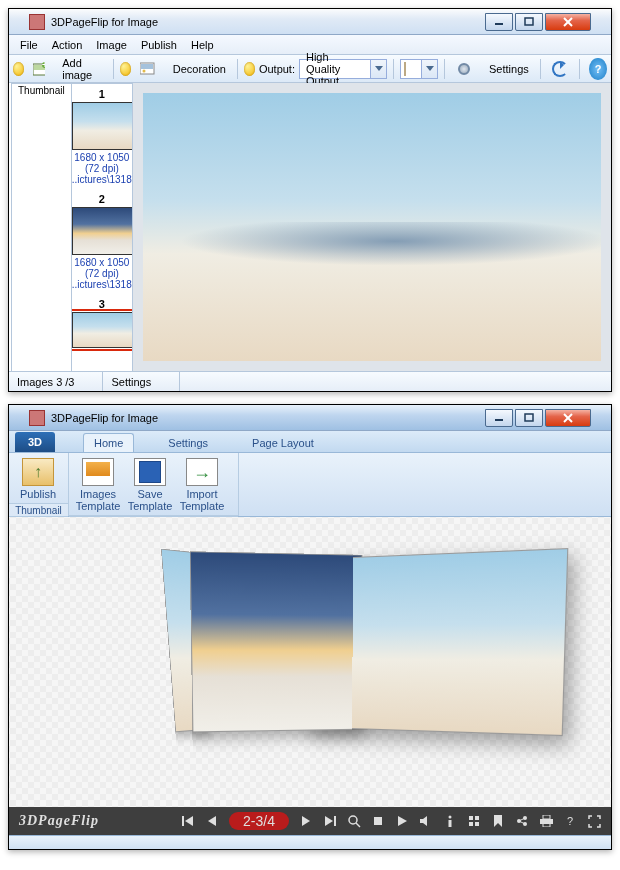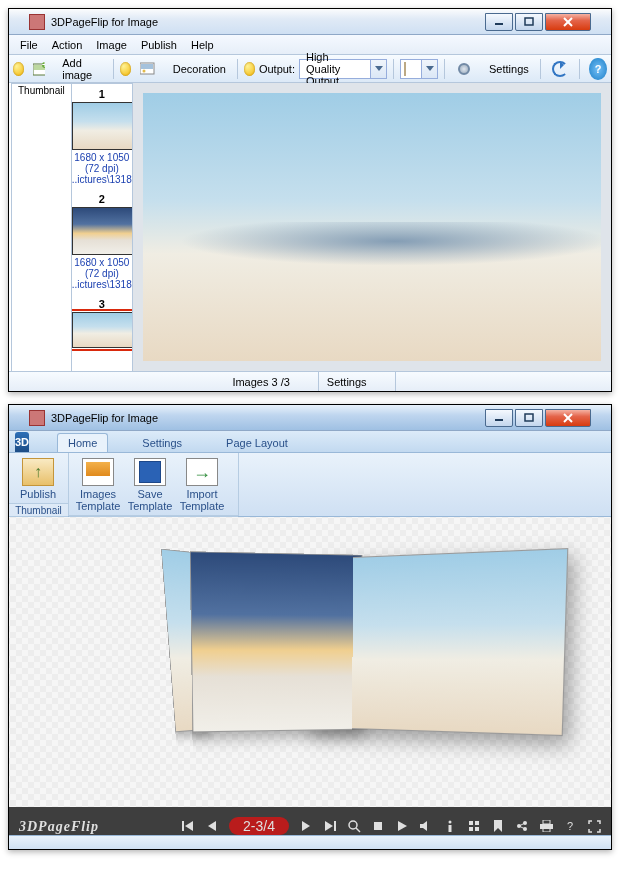--- a/index.html
+++ b/index.html
@@ -38,26 +38,26 @@
 .thumb-item .page-num{font-weight:bold;margin-bottom:2px;}
 .thumb-img{width:90px;height:48px;margin:0 auto;border:1px solid #333;position:relative;}
 .thumb-img.selected{outline:2px solid #d9290c;outline-offset:1px;}
 .sky-clouds{background:linear-gradient(180deg,#a0cde6 0%,#c5dfed 40%,#f0ede3 60%,#e8d9c3 100%);}
 .sunset{background:linear-gradient(180deg,#2d4a7a 0%,#5171a0 35%,#f0cf8f 55%,#e6e0d6 70%,#f1efe9 100%);}
 .thumb-meta{color:#1a3fb0;font-size:10px;margin-top:2px;}
 .thumb-file{color:#1a3fb0;font-size:10px;}
 .preview{flex:1;background:#dfe4ea;display:flex;align-items:center;justify-content:center;padding:10px;}
 .preview-img{width:100%;height:100%;position:relative;}
 .preview-img.sky-clouds::after{content:"";position:absolute;left:0;right:0;top:48%;height:18%;background:radial-gradient(ellipse at 55% 40%,rgba(91,125,160,.7),rgba(91,125,160,0) 60%);}
-.statusbar{height:20px;border-top:1px solid #b5c7dc;display:flex;align-items:center;background:linear-gradient(#f7fbff,#e6eef8);justify-content:center;}
+.statusbar{height:20px;border-top:1px solid #b5c7dc;display:flex;align-items:center;background:linear-gradient(#f7fbff,#e6eef8);}
 .statusbar .cell{padding:0 28px 0 8px;border-right:1px solid #b5c7dc;height:100%;display:flex;align-items:center;}
 
 .w2 .titlebar{background:linear-gradient(#e9f2fb,#bfd6ef 40%,#9fc0e3);}
 .ribbon-tabs{height:22px;background:linear-gradient(#dcebf9,#c2d9f0);border-bottom:1px solid #99b8d8;display:flex;align-items:flex-end;padding-left:6px;gap:0;}
-.ribbon-tabs .logo-3d{width:14px;height:20px;background:linear-gradient(#2d6fb7,#1d4d86);color:#fff;display:flex;align-items:center;justify-content:center;font-weight:bold;border-radius:3px 3px 0 0;margin-right:4px;}
+.ribbon-tabs .logo-3d{width:40px;height:20px;background:linear-gradient(#2d6fb7,#1d4d86);color:#fff;display:flex;align-items:center;justify-content:center;font-weight:bold;border-radius:3px 3px 0 0;margin-right:4px;}
 .ribbon-tabs .tab{padding:3px 10px;color:#2a5089;margin-left:24px;}
 .ribbon-tabs .tab.active{background:#e9f2fb;border:1px solid #99b8d8;border-bottom:none;border-radius:3px 3px 0 0;}
 .ribbon{height:64px;background:linear-gradient(#e9f2fb,#cfe0f3);border-bottom:1px solid #99b8d8;display:flex;}
 .ribbon-group{border-right:1px solid #b6cce2;height:100%;display:flex;flex-direction:column;}
 .ribbon-group .buttons{flex:1;display:flex;padding:3px;}
 .ribbon-group .group-label{text-align:center;font-size:10px;color:#2a5089;padding:1px 0;background:rgba(255,255,255,.25);border-top:1px solid #b6cce2;}
 .rbtn{width:52px;display:flex;flex-direction:column;align-items:center;justify-content:flex-start;text-align:center;color:#2a5089;padding-top:2px;gap:2px;}
 .rbtn .ricon{width:32px;height:28px;}
 .ri-publish{background:linear-gradient(#f9eac3,#e8c06a);border:1px solid #c4953a;position:relative;}
 .ri-publish::after{content:"↑";position:absolute;left:50%;top:50%;transform:translate(-50%,-50%);color:#4e7b2e;font-weight:bold;font-size:16px;}
@@ -66,21 +66,21 @@
 .ri-save{background:#fff;border:1px solid #888;display:flex;align-items:center;justify-content:center;}
 .ri-save::before{content:"";width:20px;height:20px;background:#2a62b5;border:1px solid #1c478a;}
 .ri-import{background:#fff;border:1px solid #888;display:flex;align-items:center;justify-content:center;}
 .ri-import::before{content:"→";color:#2f8c3b;font-size:18px;font-weight:bold;}
 .canvas-area{height:290px;background:repeating-conic-gradient(#ededed 0% 25%,#f6f6f6 0% 50%) 50%/12px 12px;position:relative;overflow:hidden;}
 .book3d{position:absolute;left:50%;top:50%;transform:translate(-50%,-55%);width:500px;height:190px;perspective:1200px;}
 .book3d .page-container{position:absolute;width:100%;height:100%;transform-style:preserve-3d;}
 .right-page{position:absolute;left:50%;top:0;width:260px;height:170px;transform:rotateY(-28deg) rotateX(6deg);transform-origin:left center;border:1px solid #999;box-shadow:6px 8px 18px rgba(0,0,0,.35);}
 .mid-page{position:absolute;left:130px;top:-4px;width:175px;height:176px;transform:rotateY(14deg) rotateX(6deg);transform-origin:right center;border:1px solid #999;box-shadow:-4px 6px 14px rgba(0,0,0,.3);z-index:2;}
 .left-page{position:absolute;left:90px;top:-6px;width:55px;height:178px;transform:rotateY(55deg) rotateX(6deg);transform-origin:right center;border:1px solid #999;z-index:3;box-shadow:-3px 4px 10px rgba(0,0,0,.3);}
-.player-bar{height:28px;background:#3e3e3e;color:#dfdfdf;display:flex;align-items:flex-end;padding:0 10px;gap:8px;}
+.player-bar{height:28px;background:#3e3e3e;color:#dfdfdf;display:flex;align-items:center;padding:0 10px;gap:8px;}
 .player-logo{font-family:Georgia,serif;font-weight:bold;font-size:14px;font-style:italic;letter-spacing:1px;}
 .player-controls{margin-left:auto;display:flex;align-items:center;gap:10px;}
 .pc{width:14px;height:14px;display:flex;align-items:center;justify-content:center;}
 .page-indicator{background:#b91c1c;border-radius:9px;padding:1px 14px;font-size:14px;}
 .win-footer{height:14px;background:linear-gradient(#e9f2fb,#cfe0f3);border-top:1px solid #99b8d8;}
 </style>
 </head>
 <body>
 
 <div class="window">

